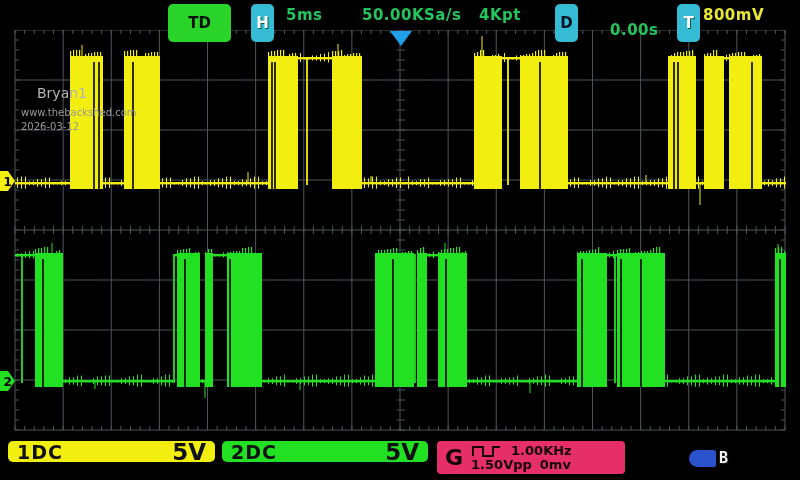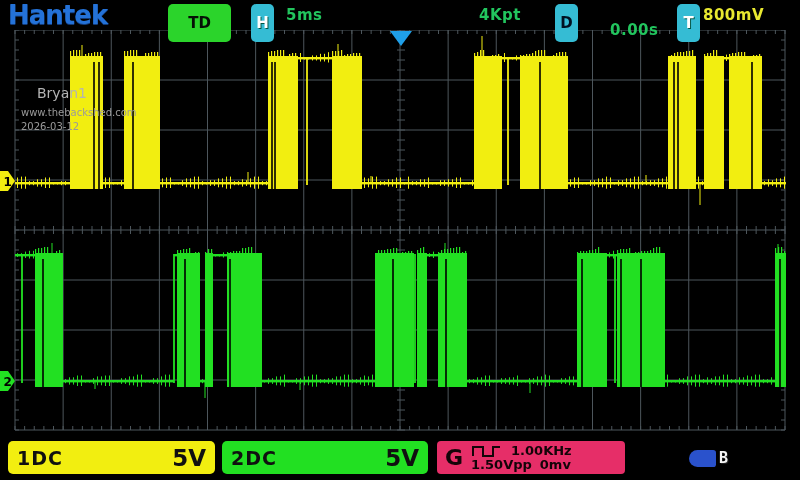--- a/index.html
+++ b/index.html
@@ -12,48 +12,48 @@
   .badge{position:absolute;top:4px;height:38px;border-radius:5px;display:flex;align-items:center;justify-content:center;
     font-weight:bold;font-size:15px;}
   .badge.green{background:#2bd42b;color:#061006;}
   .badge.cyan{background:#35bcd4;}
   .hdr-txt{position:absolute;top:6px;font-size:15px;font-weight:bold;color:#22c55e;letter-spacing:0.5px;}
   
   #screen{position:absolute;left:0;top:0;width:800px;height:480px;}
   .overlay-line{position:absolute;color:#b4b4b4;z-index:3;}
   
   #footer{position:absolute;left:0;top:437px;width:800px;height:43px;background:#000;z-index:5;}
-  .chbox{position:absolute;top:4px;height:33px;border-radius:5px;display:flex;align-items:center;
+  .chbox{position:absolute;top:4px;height:21px;border-radius:5px;display:flex;align-items:center;
     justify-content:space-between;padding:0 9px;box-sizing:border-box;color:#101010;}
   .chbox .chlbl{font-size:19px;font-weight:bold;letter-spacing:1px;}
   .chbox .chscale{font-size:23px;font-weight:bold;}
   .genbox{position:absolute;top:4px;height:33px;border-radius:4px;display:flex;align-items:center;
     padding:0 8px;box-sizing:border-box;color:#140408;}
   .genbox .glbl{font-size:22px;font-weight:bold;margin-right:8px;}
   .gencol{display:flex;flex-direction:column;line-height:14px;}
   .genrow{display:flex;align-items:center;gap:10px;font-size:13px;font-weight:bold;}
   .usb-shape{position:absolute;left:689px;top:13px;width:27px;height:17px;background:#2a52cc;
     border-radius:9px 3px 3px 9px;}
   .usb-b{position:absolute;left:719px;top:12px;color:#f5f5f5;font-size:15px;font-weight:bold;
     font-family:"DejaVu Sans Mono","Liberation Mono",monospace;text-shadow:1px 1px 0 #222;}
 </style>
 </head>
 <body>
 
 <div id="stage">
 
   <div id="header">
-    <div class="logo">Hantek</div>
     <div class="badge green" style="left:168px;width:63px;">
       <span>TD</span>
     </div>
     <div class="badge cyan" style="left:251px;width:23px;color:#fff;text-shadow:1px 1px 0 #054;">
       <span>H</span>
     </div>
     <div class="hdr-txt" style="left:286px;">5ms</div>
+    <div class="hdr-txt" style="left:362px;">50.00KSa/s</div>
     <div class="hdr-txt" style="left:479px;">4Kpt</div>
     <div class="badge cyan" style="left:555px;width:23px;color:#012;">
       <span>D</span>
     </div>
     <div class="hdr-txt" style="left:610px;margin-top:15px;">0.00s</div>
     <div class="badge cyan" style="left:677px;width:23px;color:#fff;text-shadow:1px 1px 0 #054;">
       <span>T</span>
     </div>
     <div class="hdr-txt" style="left:703px;color:#e8e830;">800mV</div>
   </div>

